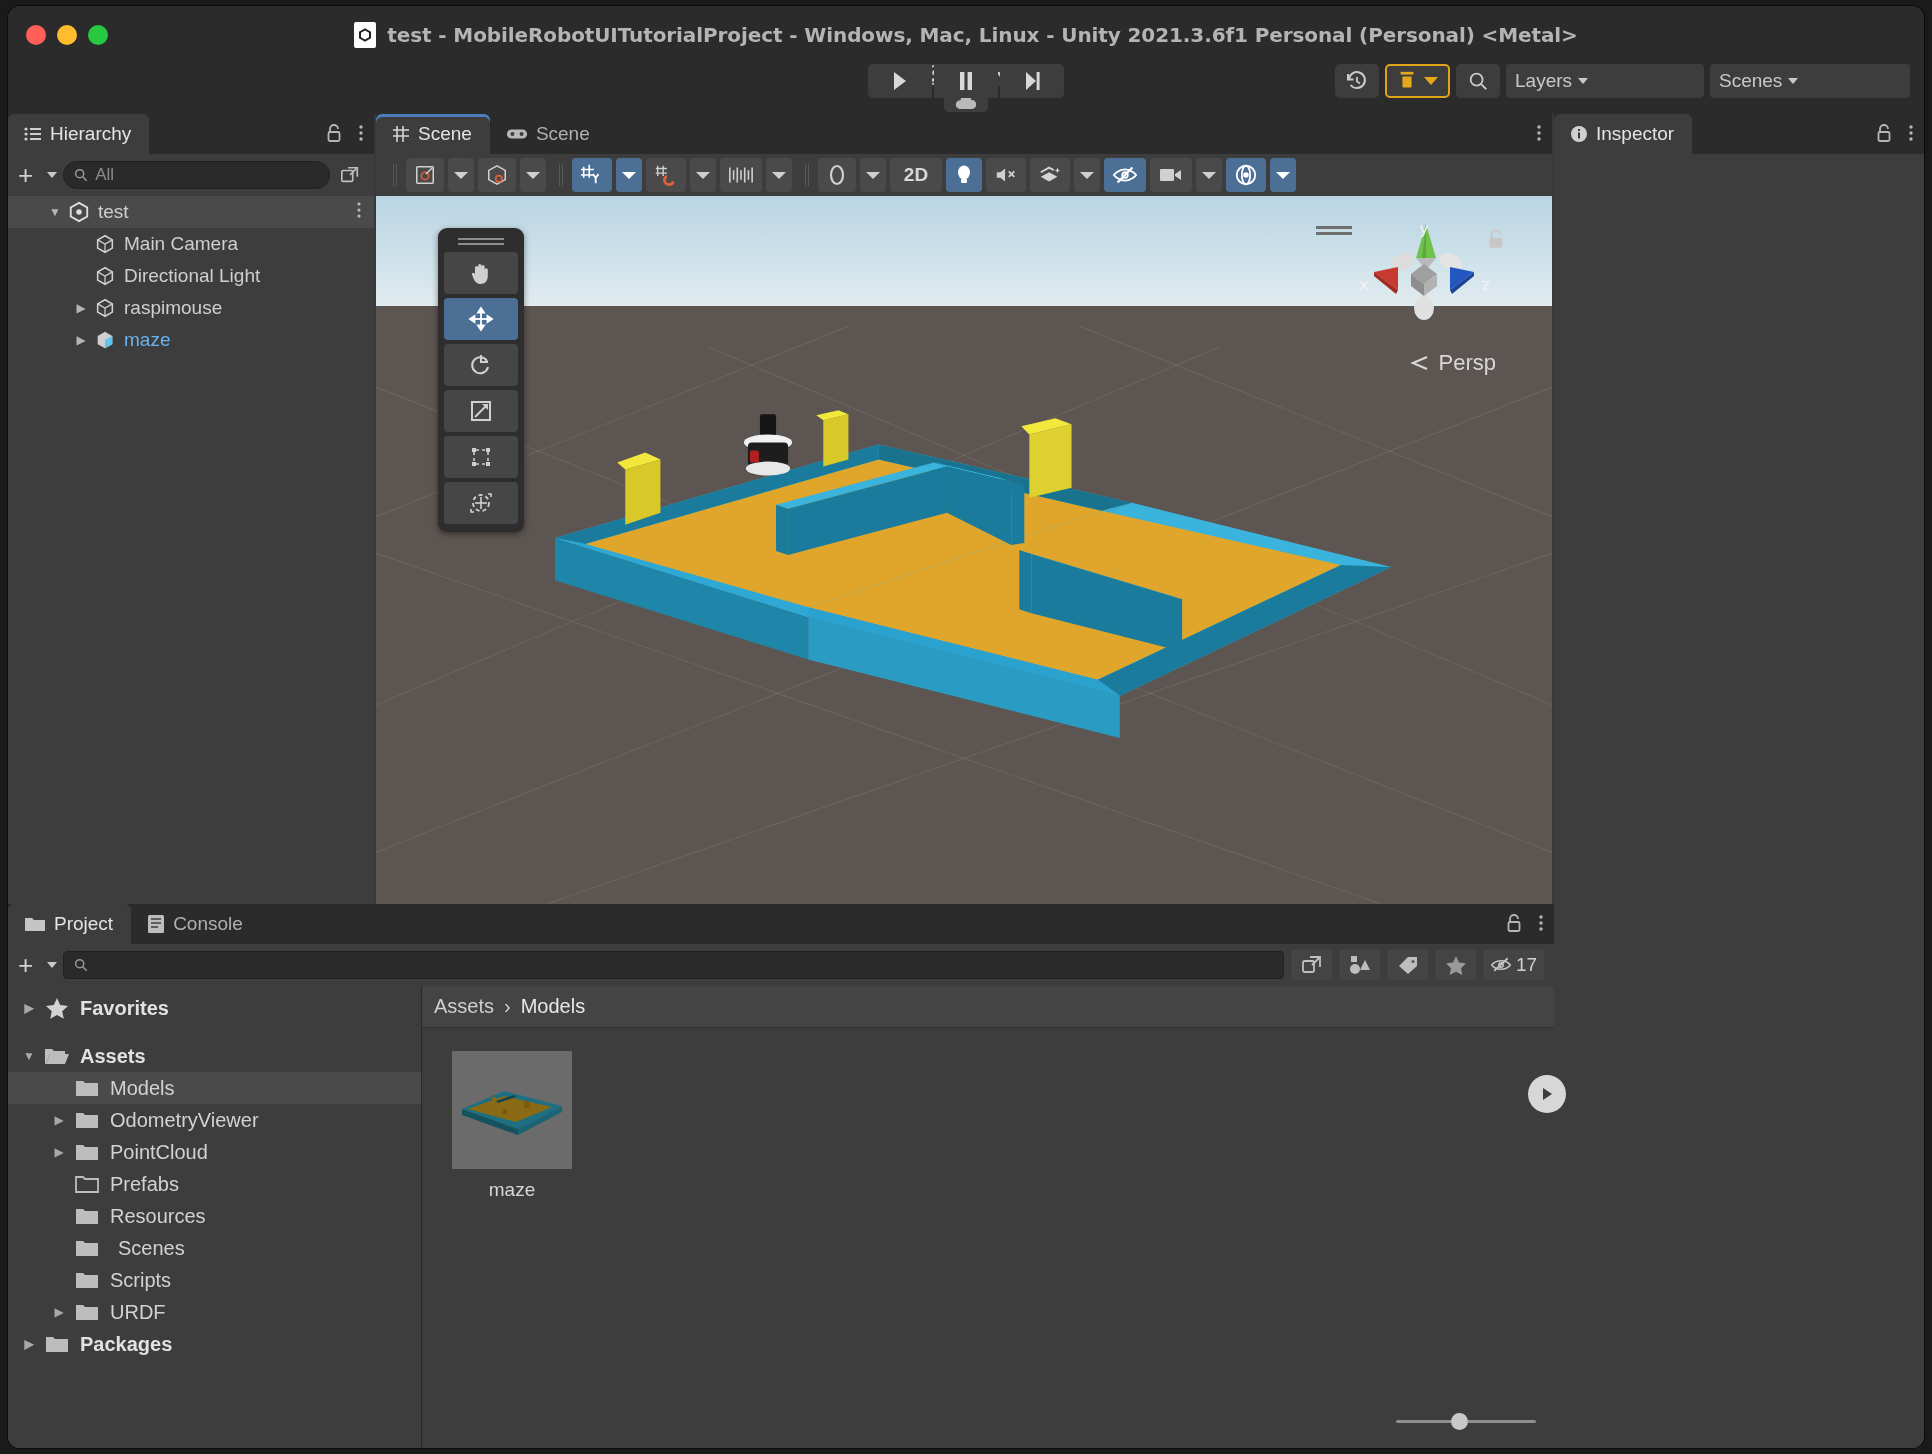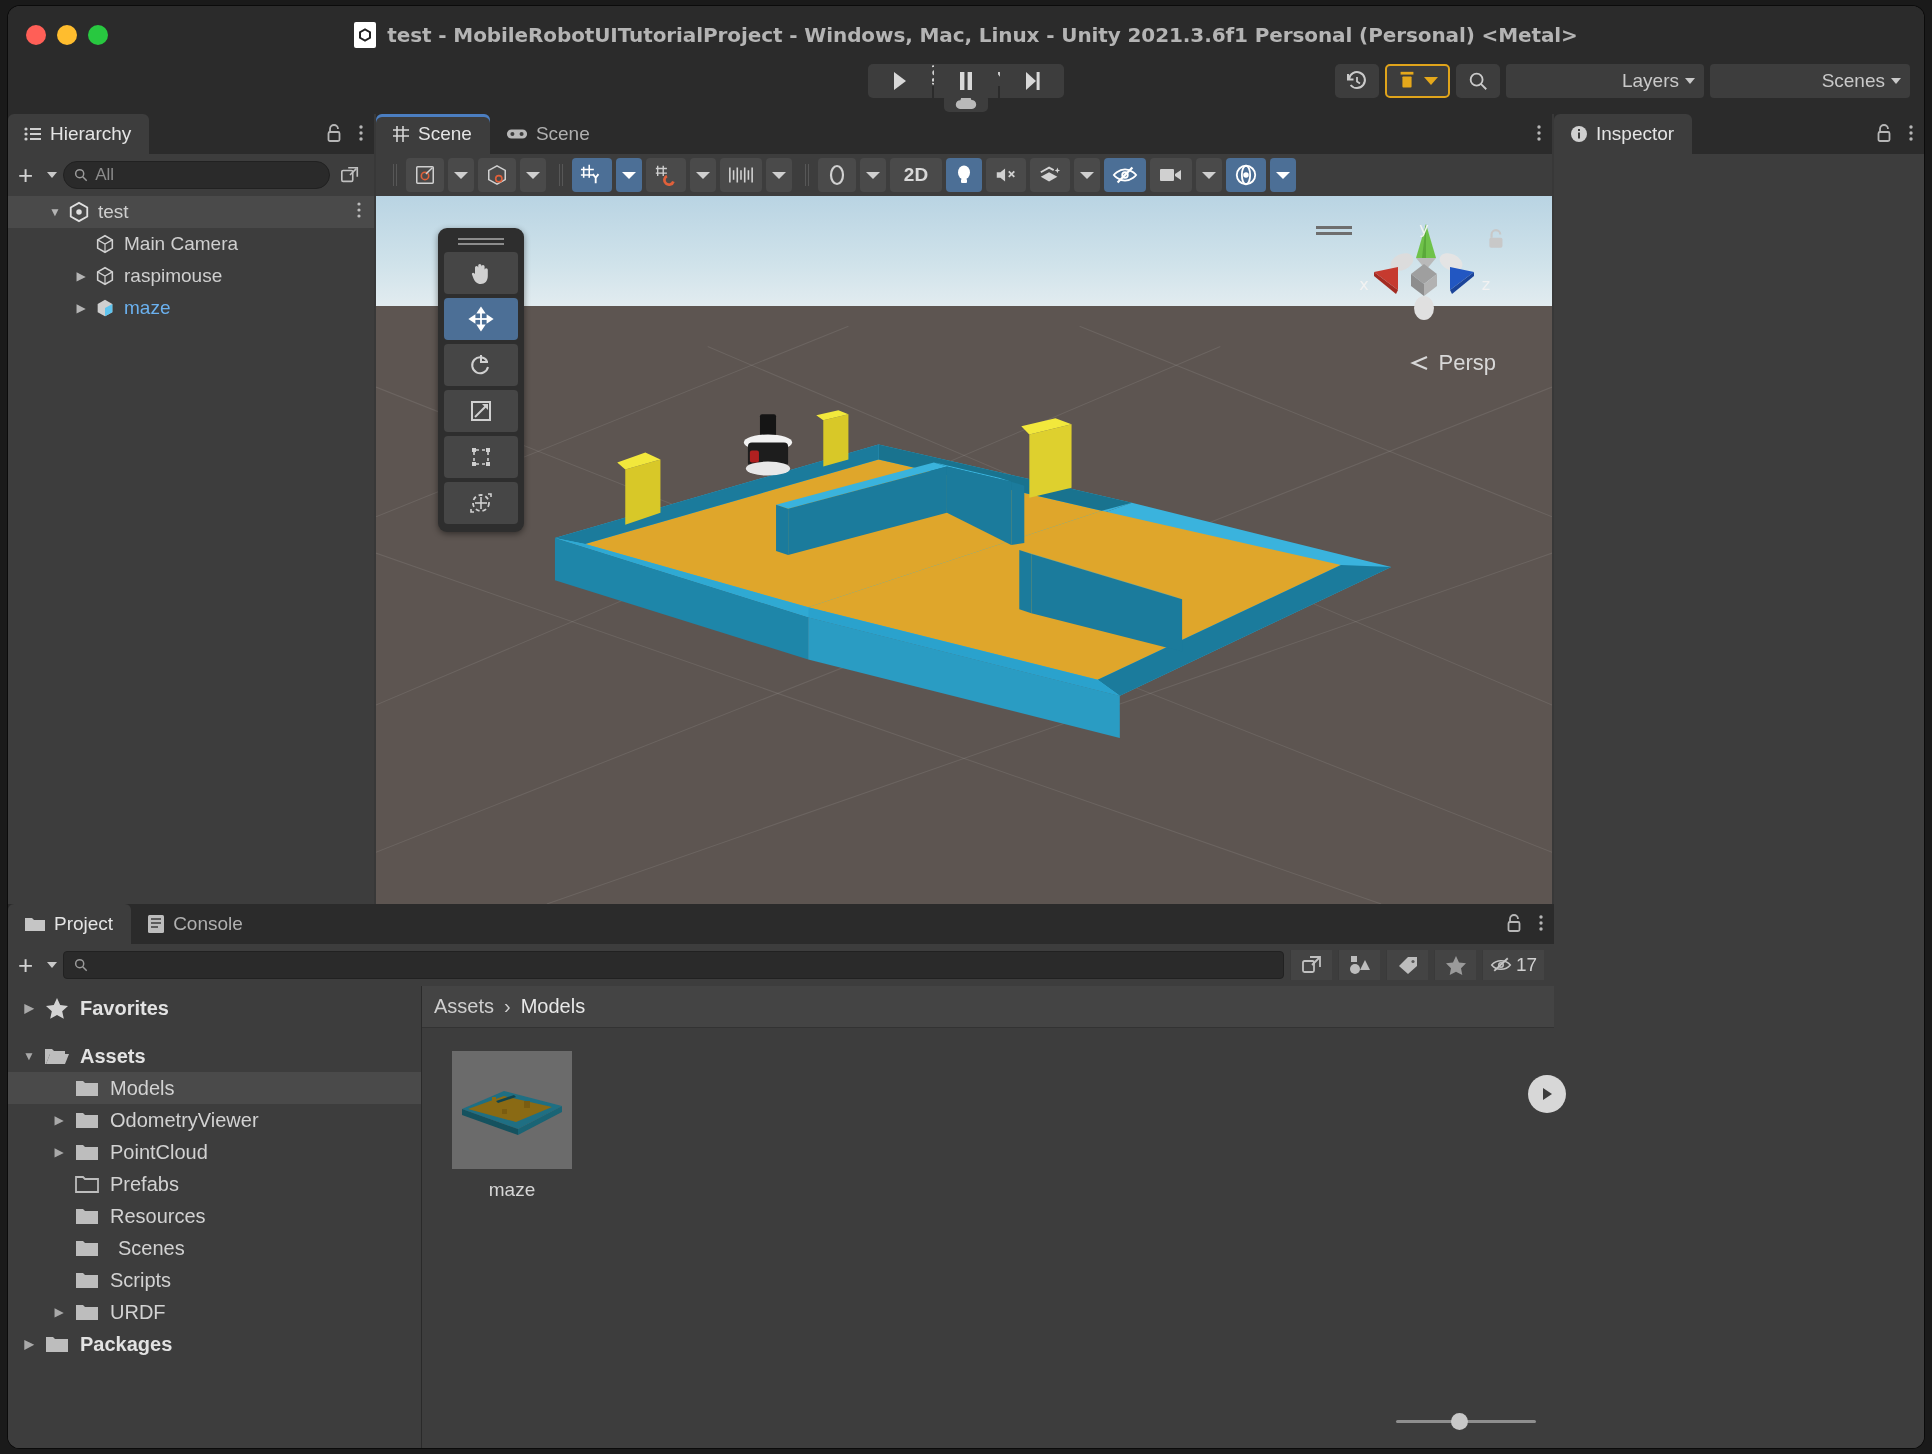--- a/index.html
+++ b/index.html
@@ -43,21 +43,21 @@
     justify-content:center; color:#c4c4c4; font-size:18px; padding:0 10px; cursor:default;
   }
   .tbbtn.sq { width:44px; padding:0; }
   #acct { gap:8px; padding:0 10px 0 8px; }
   #acct .nm { font-size:19px; color:#c9c9c9; }
   #play-group { position:absolute; left:50%; transform:translateX(-50%); display:flex; gap:2px; }
   .playbtn { width:64px;height:34px;background:#3d3d3d;display:flex;align-items:center;justify-content:center;}
   .playbtn:first-child{border-radius:5px 0 0 5px;} .playbtn:last-child{border-radius:0 5px 5px 0;}
   #right-group { position:absolute; right:14px; display:flex; align-items:center; gap:6px; }
   .layerbox { background:#3d3d3d; height:34px; border-radius:4px; display:flex; align-items:center;
-      justify-content:flex-end; padding:0 9px; color:#c9c9c9; font-size:19px; }
+      justify-content:flex-start; padding:0 9px; color:#c9c9c9; font-size:19px; }
   #acct-dd { width:198px; }  #default-dd { width:200px; }
   .acct-caret { width:0;height:0;border-left:5px solid transparent;border-right:5px solid transparent;
     border-top:6px solid #c9c9c9; margin-left:6px;}
   #layers-btn { border:2px solid #e0a41b; background:#3d3d3d; }
 
   
   #dock { position:absolute; left:0; top:108px; right:0; bottom:0; background:#383838; }
 
   .panel-tabbar { height:40px; background:#2b2b2b; display:flex; align-items:flex-end; position:relative; }
   .ptab { height:40px; display:flex; align-items:center; gap:8px; padding:0 18px 0 16px;
@@ -317,20 +317,31 @@
               <span class="go-ico">
                 <svg width="22" height="22" viewBox="0 0 24 24">
                   <path d="M12 3 20 7.5v9L12 21 4 16.5v-9z" fill="none" stroke="#d2d2d2" stroke-width="1.7"></path>
                   <path d="M4 7.5 12 12l8-4.5M12 12v9" fill="none" stroke="#d2d2d2" stroke-width="1.3"></path>
                 </svg>
               </span>
               <span class="lbl">Main Camera</span>
             </div>
             <div class="hrow">
               <span style="width:62px"></span>
+              <span class="tri"></span>
+              <span class="go-ico">
+                <svg width="22" height="22" viewBox="0 0 24 24">
+                  <path d="M12 3 20 7.5v9L12 21 4 16.5v-9z" fill="none" stroke="#d2d2d2" stroke-width="1.7"></path>
+                  <path d="M4 7.5 12 12l8-4.5M12 12v9" fill="none" stroke="#d2d2d2" stroke-width="1.3"></path>
+                </svg>
+              </span>
+              <span class="lbl">Directional Light</span>
+            </div>
+            <div class="hrow">
+              <span style="width:62px"></span>
               <span class="tri">▶</span>
               <span class="go-ico">
                 <svg width="22" height="22" viewBox="0 0 24 24">
                   <path d="M12 3 20 7.5v9L12 21 4 16.5v-9z" fill="none" stroke="#d2d2d2" stroke-width="1.7"></path>
                   <path d="M4 7.5 12 12l8-4.5M12 12v9" fill="none" stroke="#d2d2d2" stroke-width="1.3"></path>
                 </svg>
               </span>
               <span class="lbl">raspimouse</span>
             </div>
             <div class="hrow blue">

